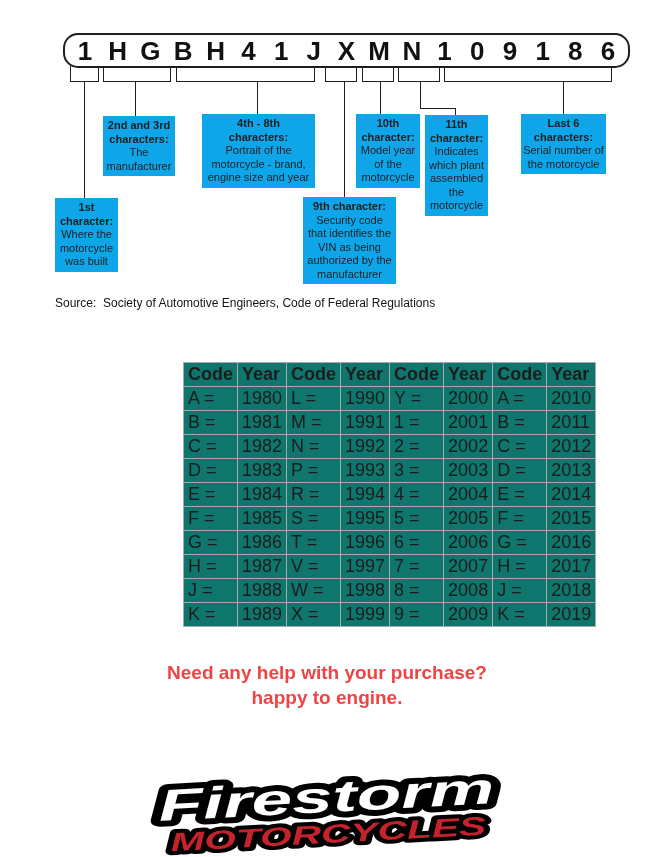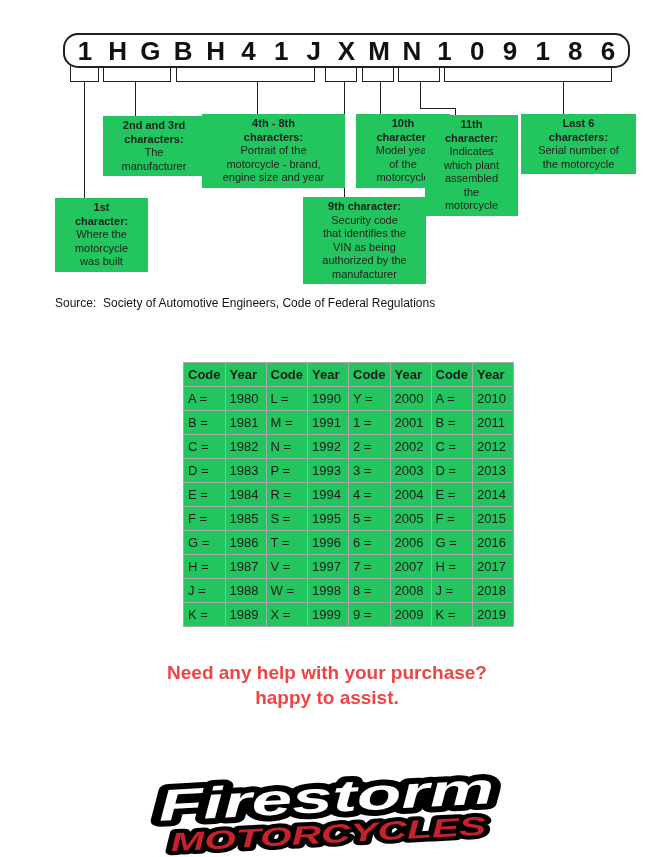--- a/index.html
+++ b/index.html
@@ -20,32 +20,32 @@
   }
   
   .bracket{
     position:absolute;top:66px;height:15px;
     border-left:1px solid #1f1f1f;border-right:1px solid #1f1f1f;border-bottom:1px solid #1f1f1f;
   }
   .stem{position:absolute;width:1px;background:#1f1f1f;}
   .hline{position:absolute;height:1px;background:#1f1f1f;}
   
   .lbox{
-    position:absolute;background:#22c55e;text-align:center;
-    font-size:11px;line-height:13.5px;color:#1f1f1f;padding:3px 16px;
+    position:absolute;background:#0ea5e9;text-align:center;
+    font-size:11px;line-height:13.5px;color:#1f1f1f;padding:3px 1px;
   }
   .bld{font-weight:bold;}
   
   .source{
     position:absolute;left:55px;top:296px;font-size:12px;color:#141414;white-space:pre;
   }
   
   .yeartable{
     position:absolute;left:183px;top:362px;border-collapse:collapse;
-    font-size:13px;color:#1c1c1c;background:#22c55e;
+    font-size:18px;color:#1c1c1c;background:#0f766e;
   }
   .yeartable th,.yeartable td{
     border:1px solid #a9a9a9;height:23px;padding:0 4px;
     text-align:left;white-space:nowrap;font-weight:normal;
   }
   .yeartable th{font-weight:bold;}
   .col-code{width:30px;}
   .col-year{width:41px;}
   
   .help{
@@ -277,21 +277,21 @@
           <td>9 =</td>
           <td>2009</td>
           <td>K =</td>
           <td>2019</td>
     </tr>
   </tbody>
     </table>
 
   <div class="help">
     <div>Need any help with your purchase?</div>
-    <div>happy to assist.</div>
+    <div>happy to engine.</div>
   </div>
 
   <svg class="logo" viewBox="0 0 430 100" xmlns="http://www.w3.org/2000/svg">
     <g transform="rotate(-3 215 50)">
       <text x="215" y="83" text-anchor="middle" font-family="Liberation Sans, DejaVu Sans, sans-serif" font-size="26" font-weight="bold" font-style="italic" stroke="#000000" stroke-width="8" stroke-linejoin="round" paint-order="stroke" textLength="316" lengthAdjust="spacingAndGlyphs" fill="#c4232b">MOTORCYCLES</text>
       <text x="215" y="52" text-anchor="middle" font-family="Liberation Sans, DejaVu Sans, sans-serif" font-size="44" font-weight="bold" font-style="italic" stroke="#000000" stroke-width="12" stroke-linejoin="round" paint-order="stroke" textLength="336" lengthAdjust="spacingAndGlyphs" fill="#ffffff">Firestorm</text>
     </g>
   </svg>
 
 </div>

